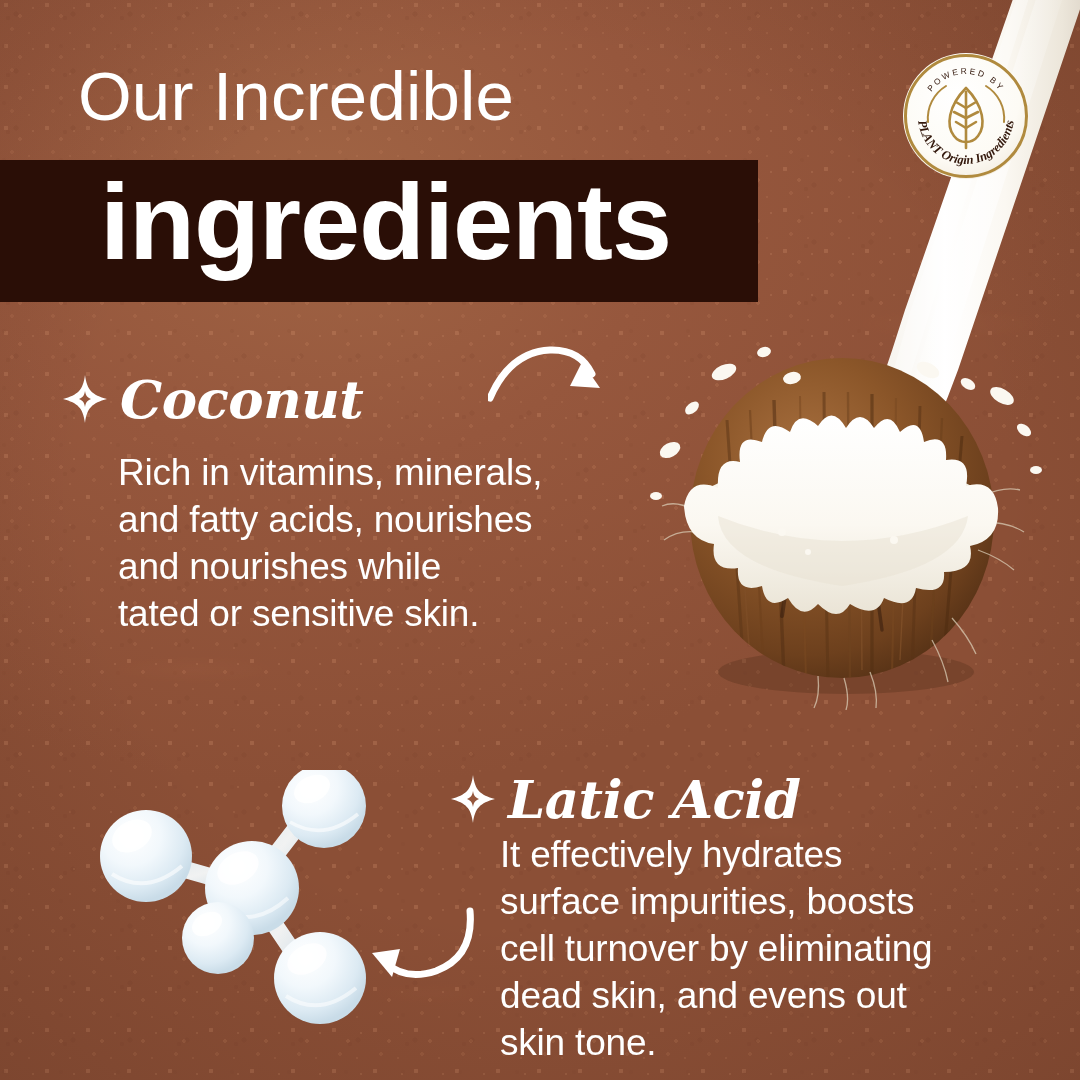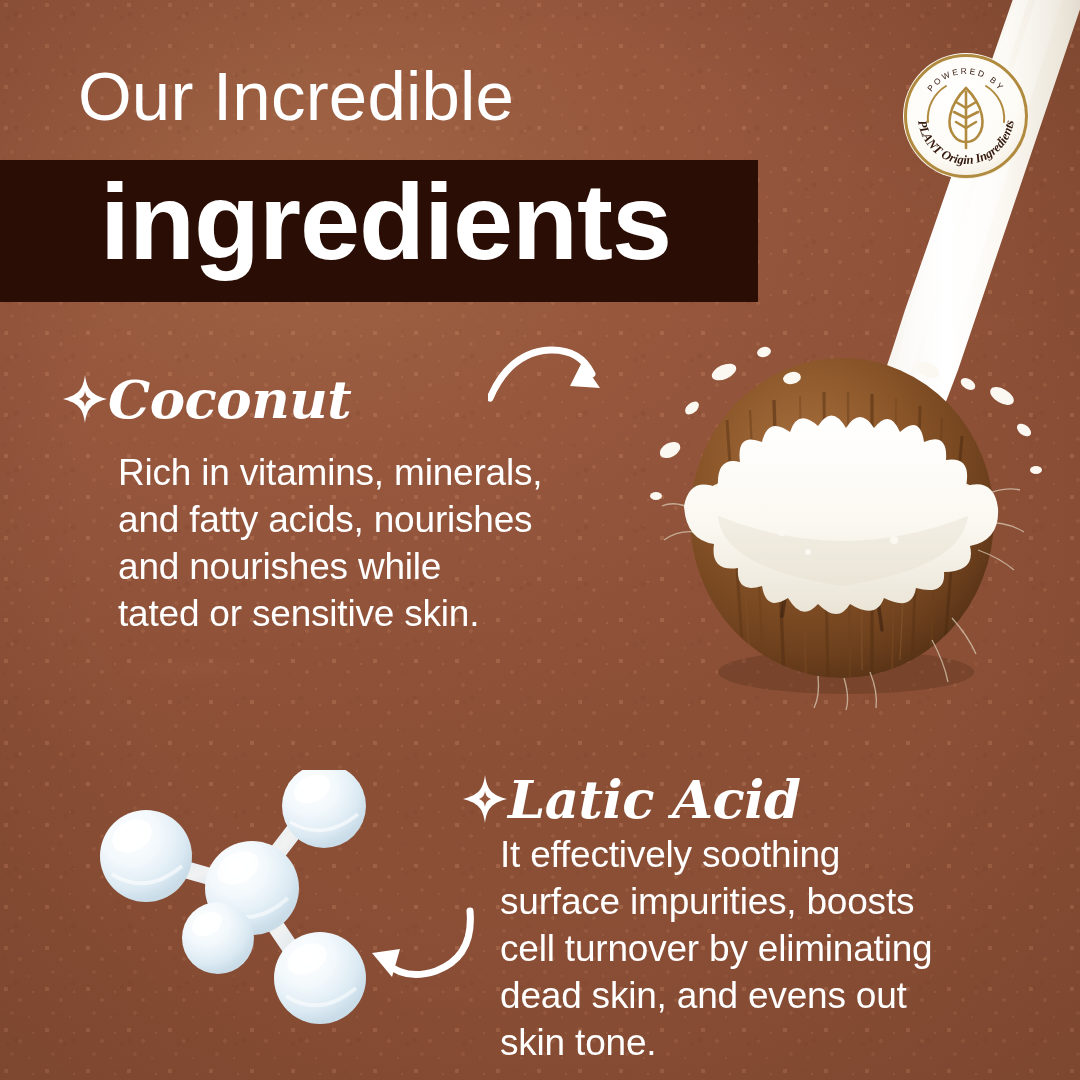--- a/index.html
+++ b/index.html
@@ -96,42 +96,42 @@
     color: #ffffff;
     letter-spacing: -1px;
     white-space: nowrap;
   }
 
   
   .ing-title {
     position: absolute;
     display: flex;
     align-items: center;
-    gap: 0;
+    gap: 12px;
     color: #ffffff;
     font-size: 53px;
     font-weight: 700;
     font-style: italic;
     font-family: "DejaVu Serif", serif;
     white-space: nowrap;
     letter-spacing: -0.5px;
   }
   .ing-body {
     position: absolute;
     color: #ffffff;
     font-size: 37px;
     line-height: 1.27;
     font-weight: 400;
     letter-spacing: -0.2px;
   }
   .ing-body span { display: block; white-space: nowrap; }
 
   #coconut-title { left: 62px; top: 368px; }
   #coconut-body  { left: 118px; top: 442px; margin-top: 8px; }
-  #latic-title   { left: 462px; top: 768px; }
+  #latic-title   { left: 450px; top: 768px; }
   #latic-body    { left: 500px; top: 832px; }
 
   .sparkle { flex: 0 0 auto; display: block; }
 
   
   .arrow { position: absolute; }
   #arrow-coconut { left: 488px; top: 340px; }
   #arrow-latic   { left: 352px; top: 905px; }
 
   
@@ -439,20 +439,20 @@
   </div>
 
   <div class="ing-title" id="latic-title">
     <svg class="sparkle" width="46" height="50" viewBox="0 0 46 50">
       <path d="M23 1 C25 16 30 21 45 25 C30 29 25 34 23 49 C21 34 16 29 1 25 C16 21 21 16 23 1 Z" fill="#ffffff"></path>
       <path d="M23 17 C24 22 24.5 22.5 29 25 C24.5 27.5 24 28 23 33 C22 28 21.5 27.5 17 25 C21.5 22.5 22 22 23 17 Z" fill="#96573d"></path>
     </svg>
     <span>Latic Acid</span>
   </div>
   <div class="ing-body" id="latic-body">
-    <span>It effectively soothing</span>
+    <span>It effectively hydrates</span>
     <span>surface impurities, boosts</span>
     <span>cell turnover by eliminating</span>
     <span>dead skin, and evens out</span>
     <span>skin tone.</span>
   </div>
 
 </div>
 
 </body></html>

